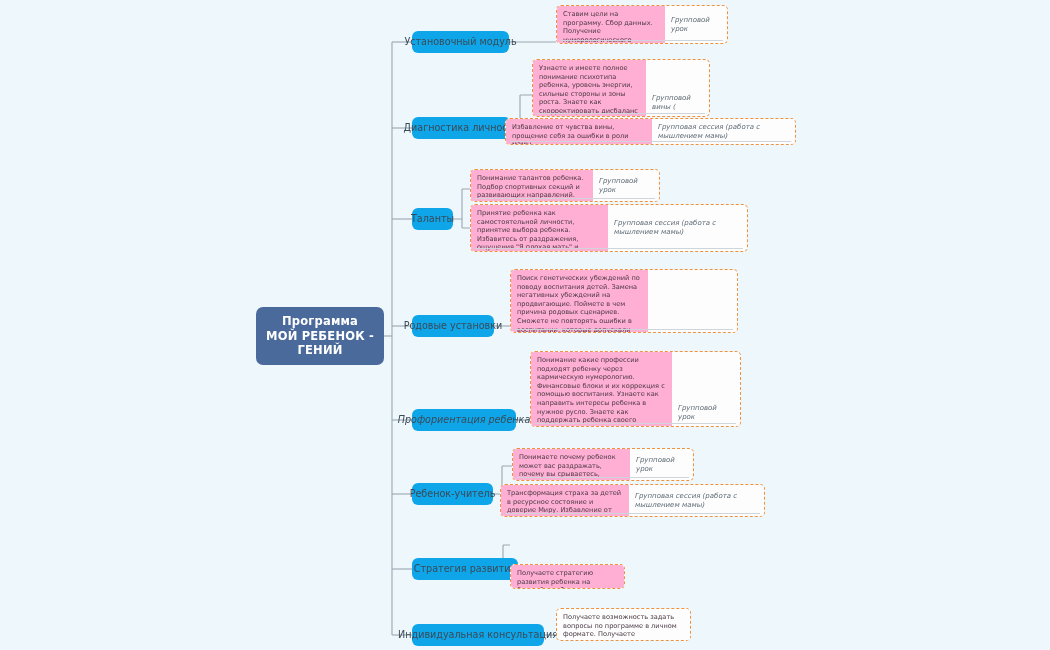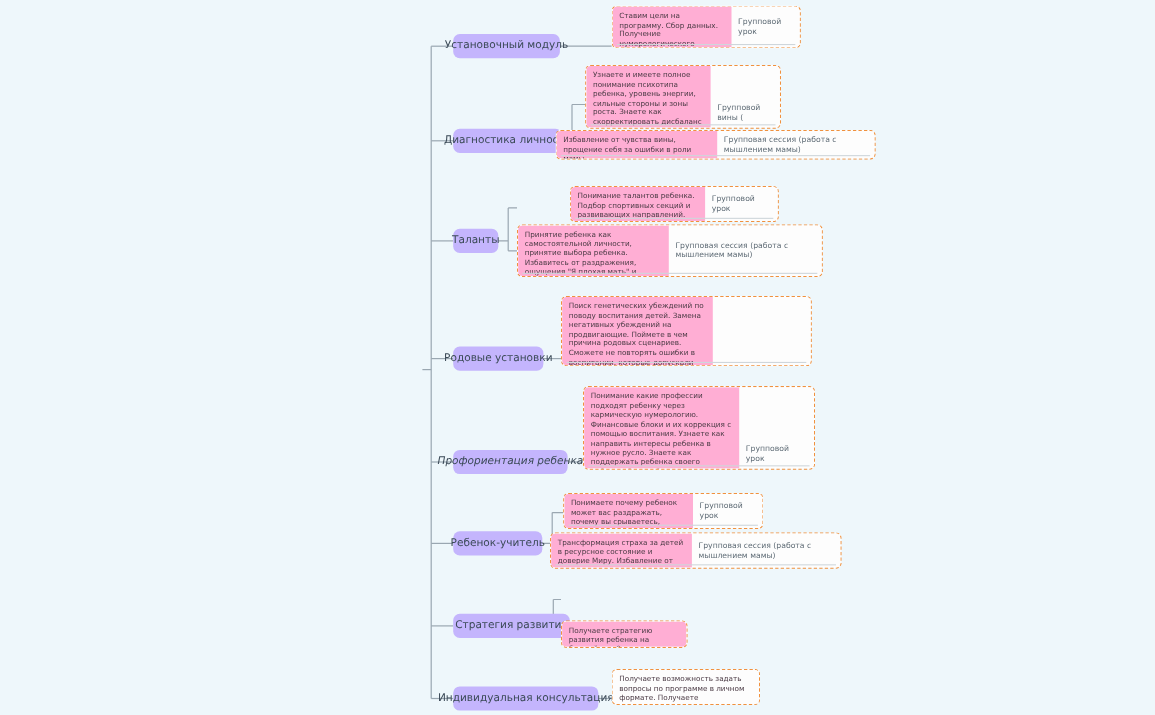--- a/index.html
+++ b/index.html
@@ -47,21 +47,21 @@
     text-align: center;
     letter-spacing: 0.2px;
     box-sizing: border-box;
     padding: 2px 4px;
   }
   .root-node span { display: block; white-space: pre-line; }
 
   
   .branch-label {
     position: absolute;
-    background: #c4b5fd;
+    background: #0ea5e9;
     border-radius: 6px;
     color: #3b4a57;
     font-size: 9.6px;
     line-height: 12px;
     display: flex;
     align-items: center;
     justify-content: center;
     text-align: center;
     padding: 0 8px;
     box-sizing: border-box;
@@ -91,20 +91,21 @@
   }
   .card .tag {
     color: #5e6b75;
     font-size: 7px;
     line-height: 9px;
     padding: 4px 6px;
     box-sizing: border-box;
     flex: 1 1 auto;
     display: flex;
     align-items: flex-end;
+    font-style: italic;
   }
   .card .tag.mid { align-items: center; }
   .card.no-tag .desc { flex: 1 1 auto; }
   .card .underline {
     position: absolute;
     left: 4px; right: 4px; bottom: 2px;
     height: 1px;
     background: #cfd6db;
   }
 </style>
@@ -143,20 +144,25 @@
       <path d="M516 420 H530"></path>
 
       <path d="M493 494 H502 M502 466 V501 M502 466 H512 M502 501 H500"></path>
 
       <path d="M494 569 H503 M503 545 V578 M503 545 H510 M503 578 H510"></path>
 
       <path d="M544 635 H556"></path>
     </g>
   </svg>
 
+  <div class="root-node">
+    <span>Программа
+МОЙ РЕБЕНОК -
+ГЕНИЙ</span>
+  </div>
 
   <div class="branch-label" style="left:412px; top:31px; width:97px;">
     <span>Установочный модуль</span>
   </div>
   <div class="card" style="left:556px; top:5px; width:172px; height:39px;">
     <div class="desc" style="width:108px;">Ставим цели на программу. Сбор данных. Получение нумерологического расчета на детей. Получите рабочую тетрадь.</div>
     <div class="tag mid">Групповой урок</div>
     <div class="underline"></div>
   </div>
 
@@ -170,21 +176,21 @@
   </div>
   <div class="card" style="left:505px; top:118px; width:291px; height:27px;">
     <div class="desc" style="width:146px;">Избавление от чувства вины, прощение себя за ошибки в роли мамы.</div>
     <div class="tag mid">Групповая сессия (работа с мышлением мамы)</div>
     <div class="underline"></div>
   </div>
 
   <div class="branch-label" style="left:412px; top:208px; width:41px;">
     <span>Таланты</span>
   </div>
-  <div class="card" style="left:470px; top:169px; width:190px; height:33px;margin-left:48px;">
+  <div class="card" style="left:470px; top:169px; width:190px; height:33px;">
     <div class="desc" style="width:122px;">Понимание талантов ребенка. Подбор спортивных секций и развивающих направлений.</div>
     <div class="tag mid">Групповой урок</div>
     <div class="underline"></div>
   </div>
   <div class="card" style="left:470px; top:204px; width:278px; height:48px;">
     <div class="desc" style="width:137px;">Принятие ребенка как самостоятельной личности, принятие выбора ребенка. Избавитесь от раздражения, ощущения "Я плохая мать" и будете понимать как давать ребенку самое лучшее.</div>
     <div class="tag mid">Групповая сессия (работа с мышлением мамы)</div>
     <div class="underline"></div>
   </div>
 

